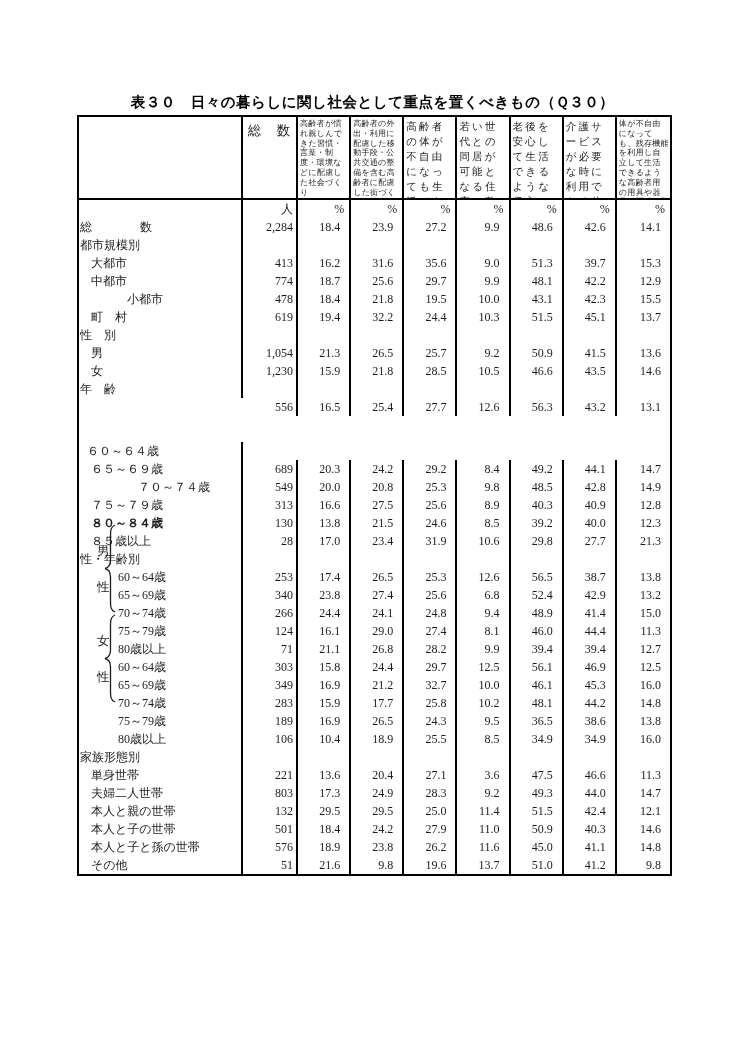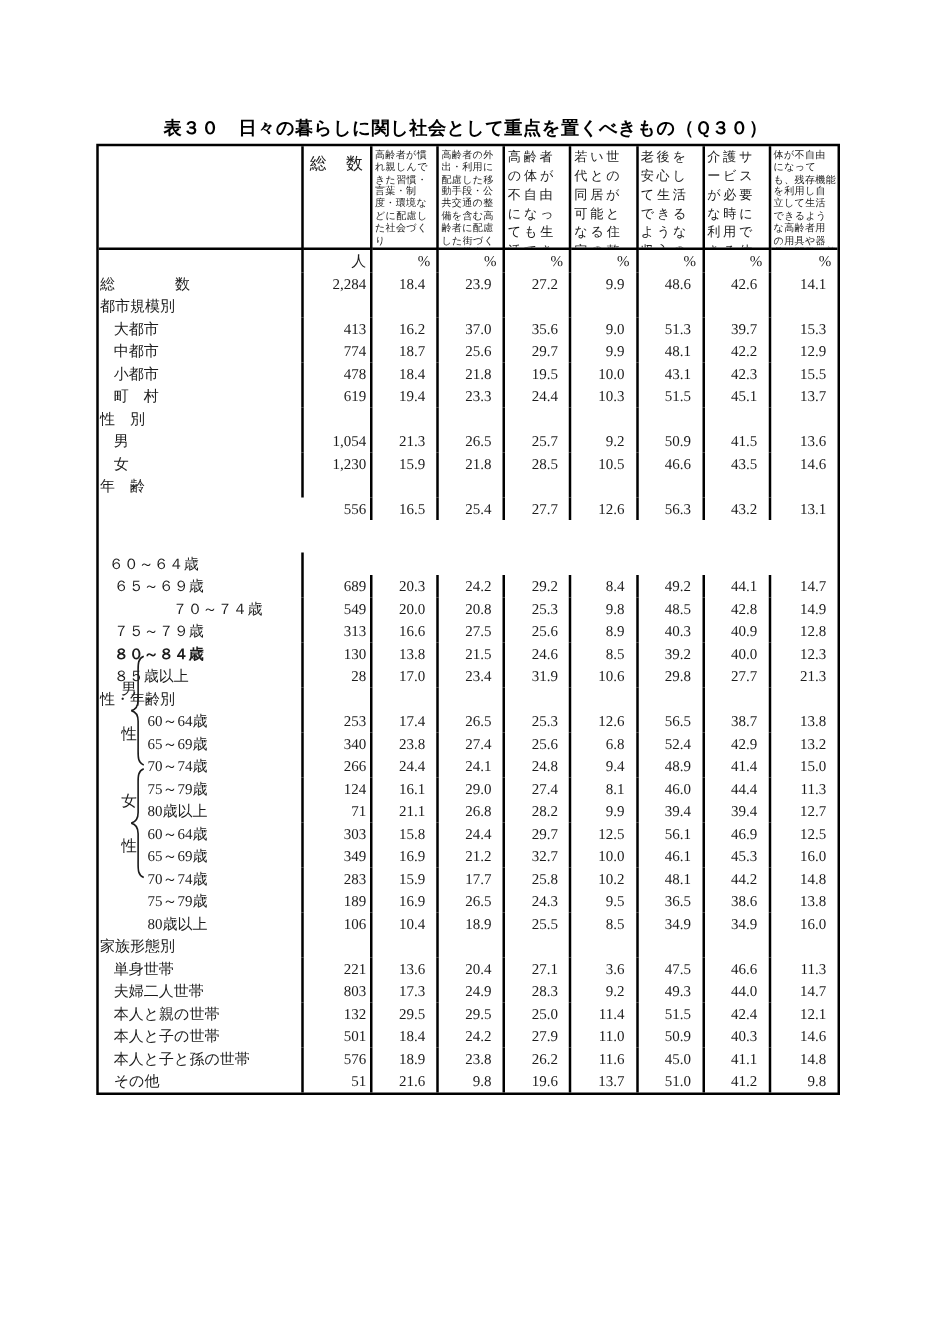--- a/index.html
+++ b/index.html
@@ -136,48 +136,48 @@
       <div class="cell val pr9"></div>
       <div class="cell val pr9"></div>
       <div class="cell val pr9"></div>
       <div class="cell val pr9"></div>
       <div class="cell val pr9"></div>
       <div class="cell val pr9"></div>
       <div class="cell val pr9 last"></div>
       <div class="cell row-label" style="padding-left: 12px;">大都市</div>
       <div class="cell val pr3">413</div>
       <div class="cell val pr9">16.2</div>
-      <div class="cell val pr9">37.0</div>
+      <div class="cell val pr9">31.6</div>
       <div class="cell val pr9">35.6</div>
       <div class="cell val pr9">9.0</div>
       <div class="cell val pr9">51.3</div>
       <div class="cell val pr9">39.7</div>
       <div class="cell val pr9 last">15.3</div>
       <div class="cell row-label" style="padding-left: 12px;">中都市</div>
       <div class="cell val pr3">774</div>
       <div class="cell val pr9">18.7</div>
       <div class="cell val pr9">25.6</div>
       <div class="cell val pr9">29.7</div>
       <div class="cell val pr9">9.9</div>
       <div class="cell val pr9">48.1</div>
       <div class="cell val pr9">42.2</div>
       <div class="cell val pr9 last">12.9</div>
-      <div class="cell row-label" style="padding-left: 12px;">小都市</div>
+      <div class="cell row-label" style="padding-left: 12px; margin-left: 36px;">小都市</div>
       <div class="cell val pr3">478</div>
       <div class="cell val pr9">18.4</div>
       <div class="cell val pr9">21.8</div>
       <div class="cell val pr9">19.5</div>
       <div class="cell val pr9">10.0</div>
       <div class="cell val pr9">43.1</div>
       <div class="cell val pr9">42.3</div>
       <div class="cell val pr9 last">15.5</div>
       <div class="cell row-label" style="padding-left: 12px;">町　村</div>
       <div class="cell val pr3">619</div>
       <div class="cell val pr9">19.4</div>
-      <div class="cell val pr9">23.3</div>
+      <div class="cell val pr9">32.2</div>
       <div class="cell val pr9">24.4</div>
       <div class="cell val pr9">10.3</div>
       <div class="cell val pr9">51.5</div>
       <div class="cell val pr9">45.1</div>
       <div class="cell val pr9 last">13.7</div>
       <div class="cell row-label" style="padding-left: 1px;">性　別</div>
       <div class="cell val pr3"></div>
       <div class="cell val pr9"></div>
       <div class="cell val pr9"></div>
       <div class="cell val pr9"></div>

